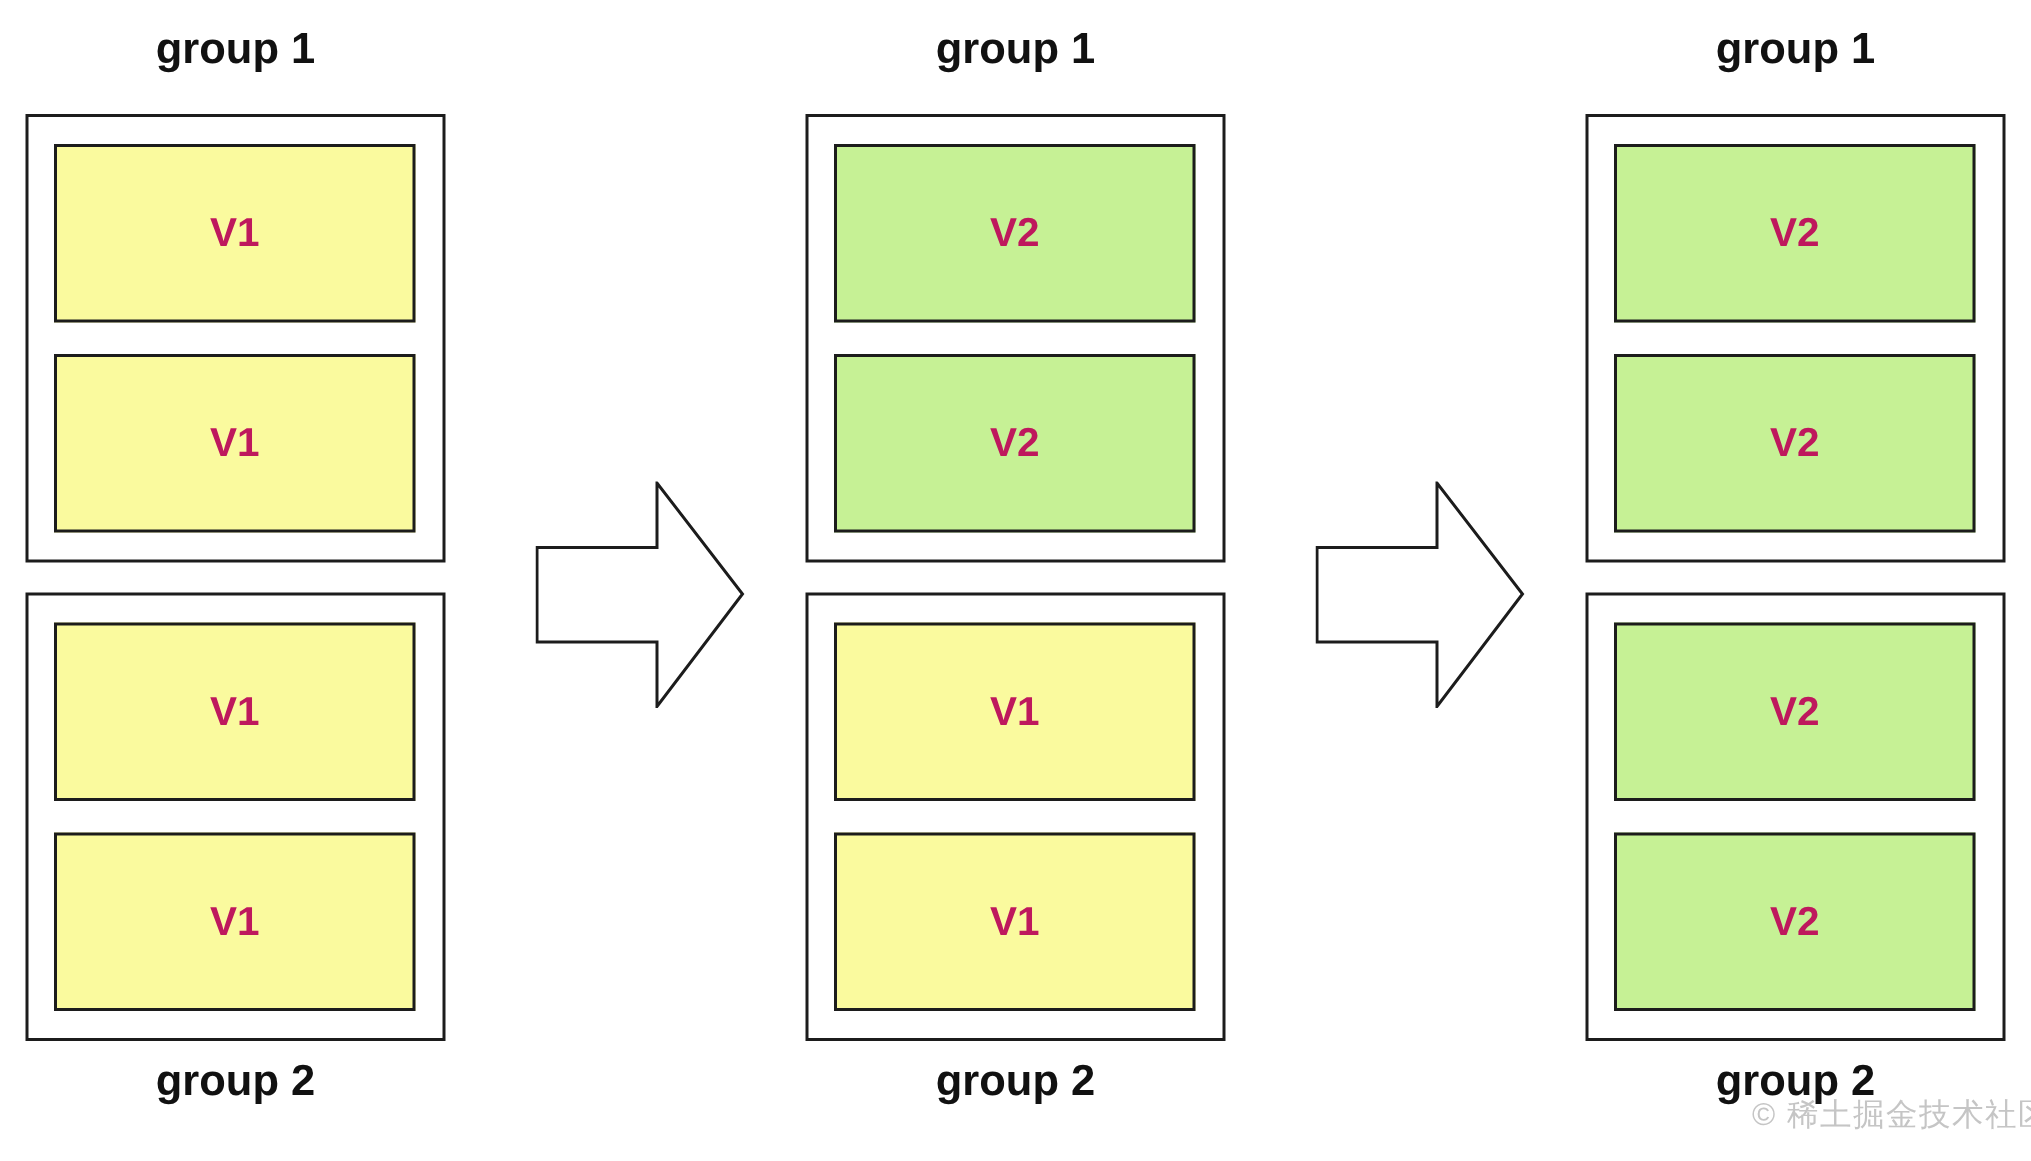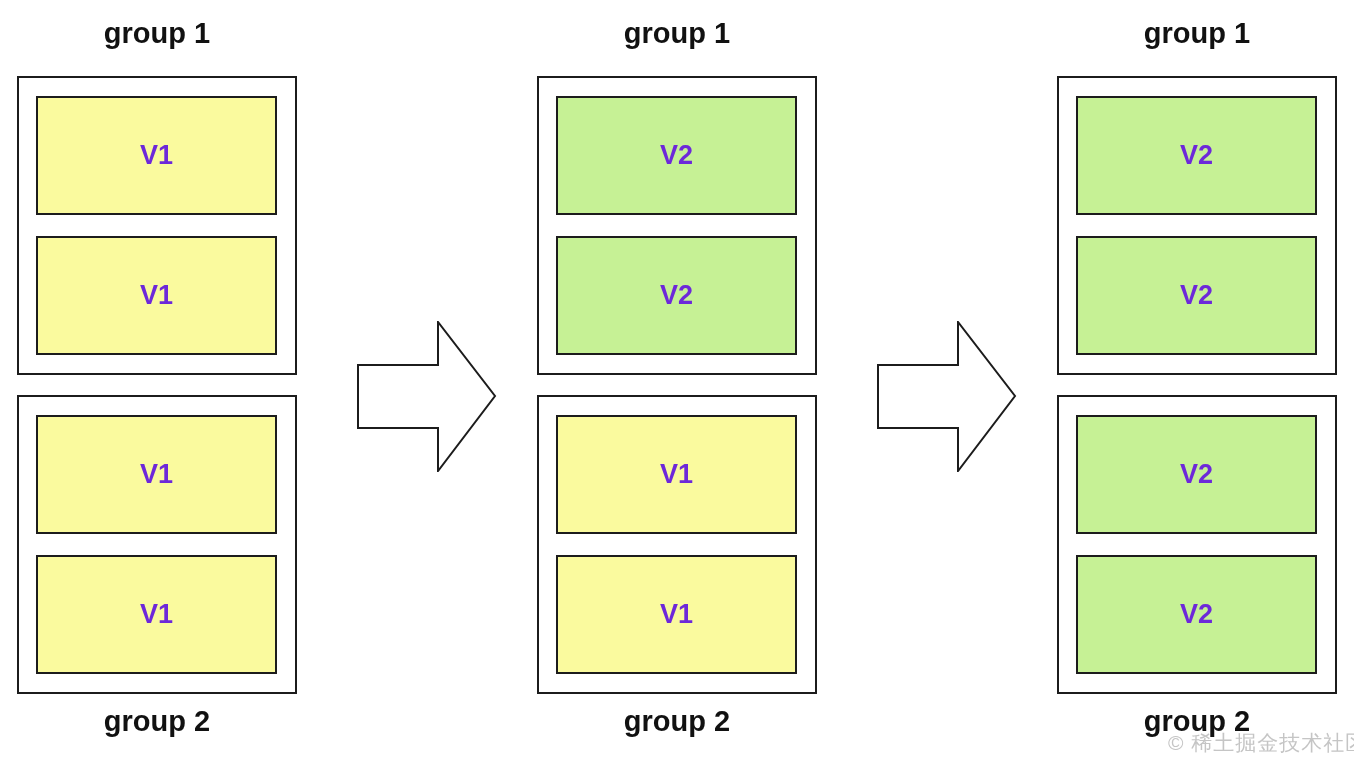--- a/index.html
+++ b/index.html
@@ -54,21 +54,21 @@
     position: absolute;
     left: 17px;
     width: 237px;
     height: 115px;
     border: 2px solid #1c1c1c;
     display: flex;
     align-items: center;
     justify-content: center;
     font-size: 27px;
     font-weight: bold;
-    color: #6d28d9;
+    color: #be185d;
   }
   .version-box-1 { top: 18px; }
   .version-box-2 { top: 158px; }
 
   .arrow {
     position: absolute;
     top: 321px;
     width: 140px;
     height: 151px;
   }

